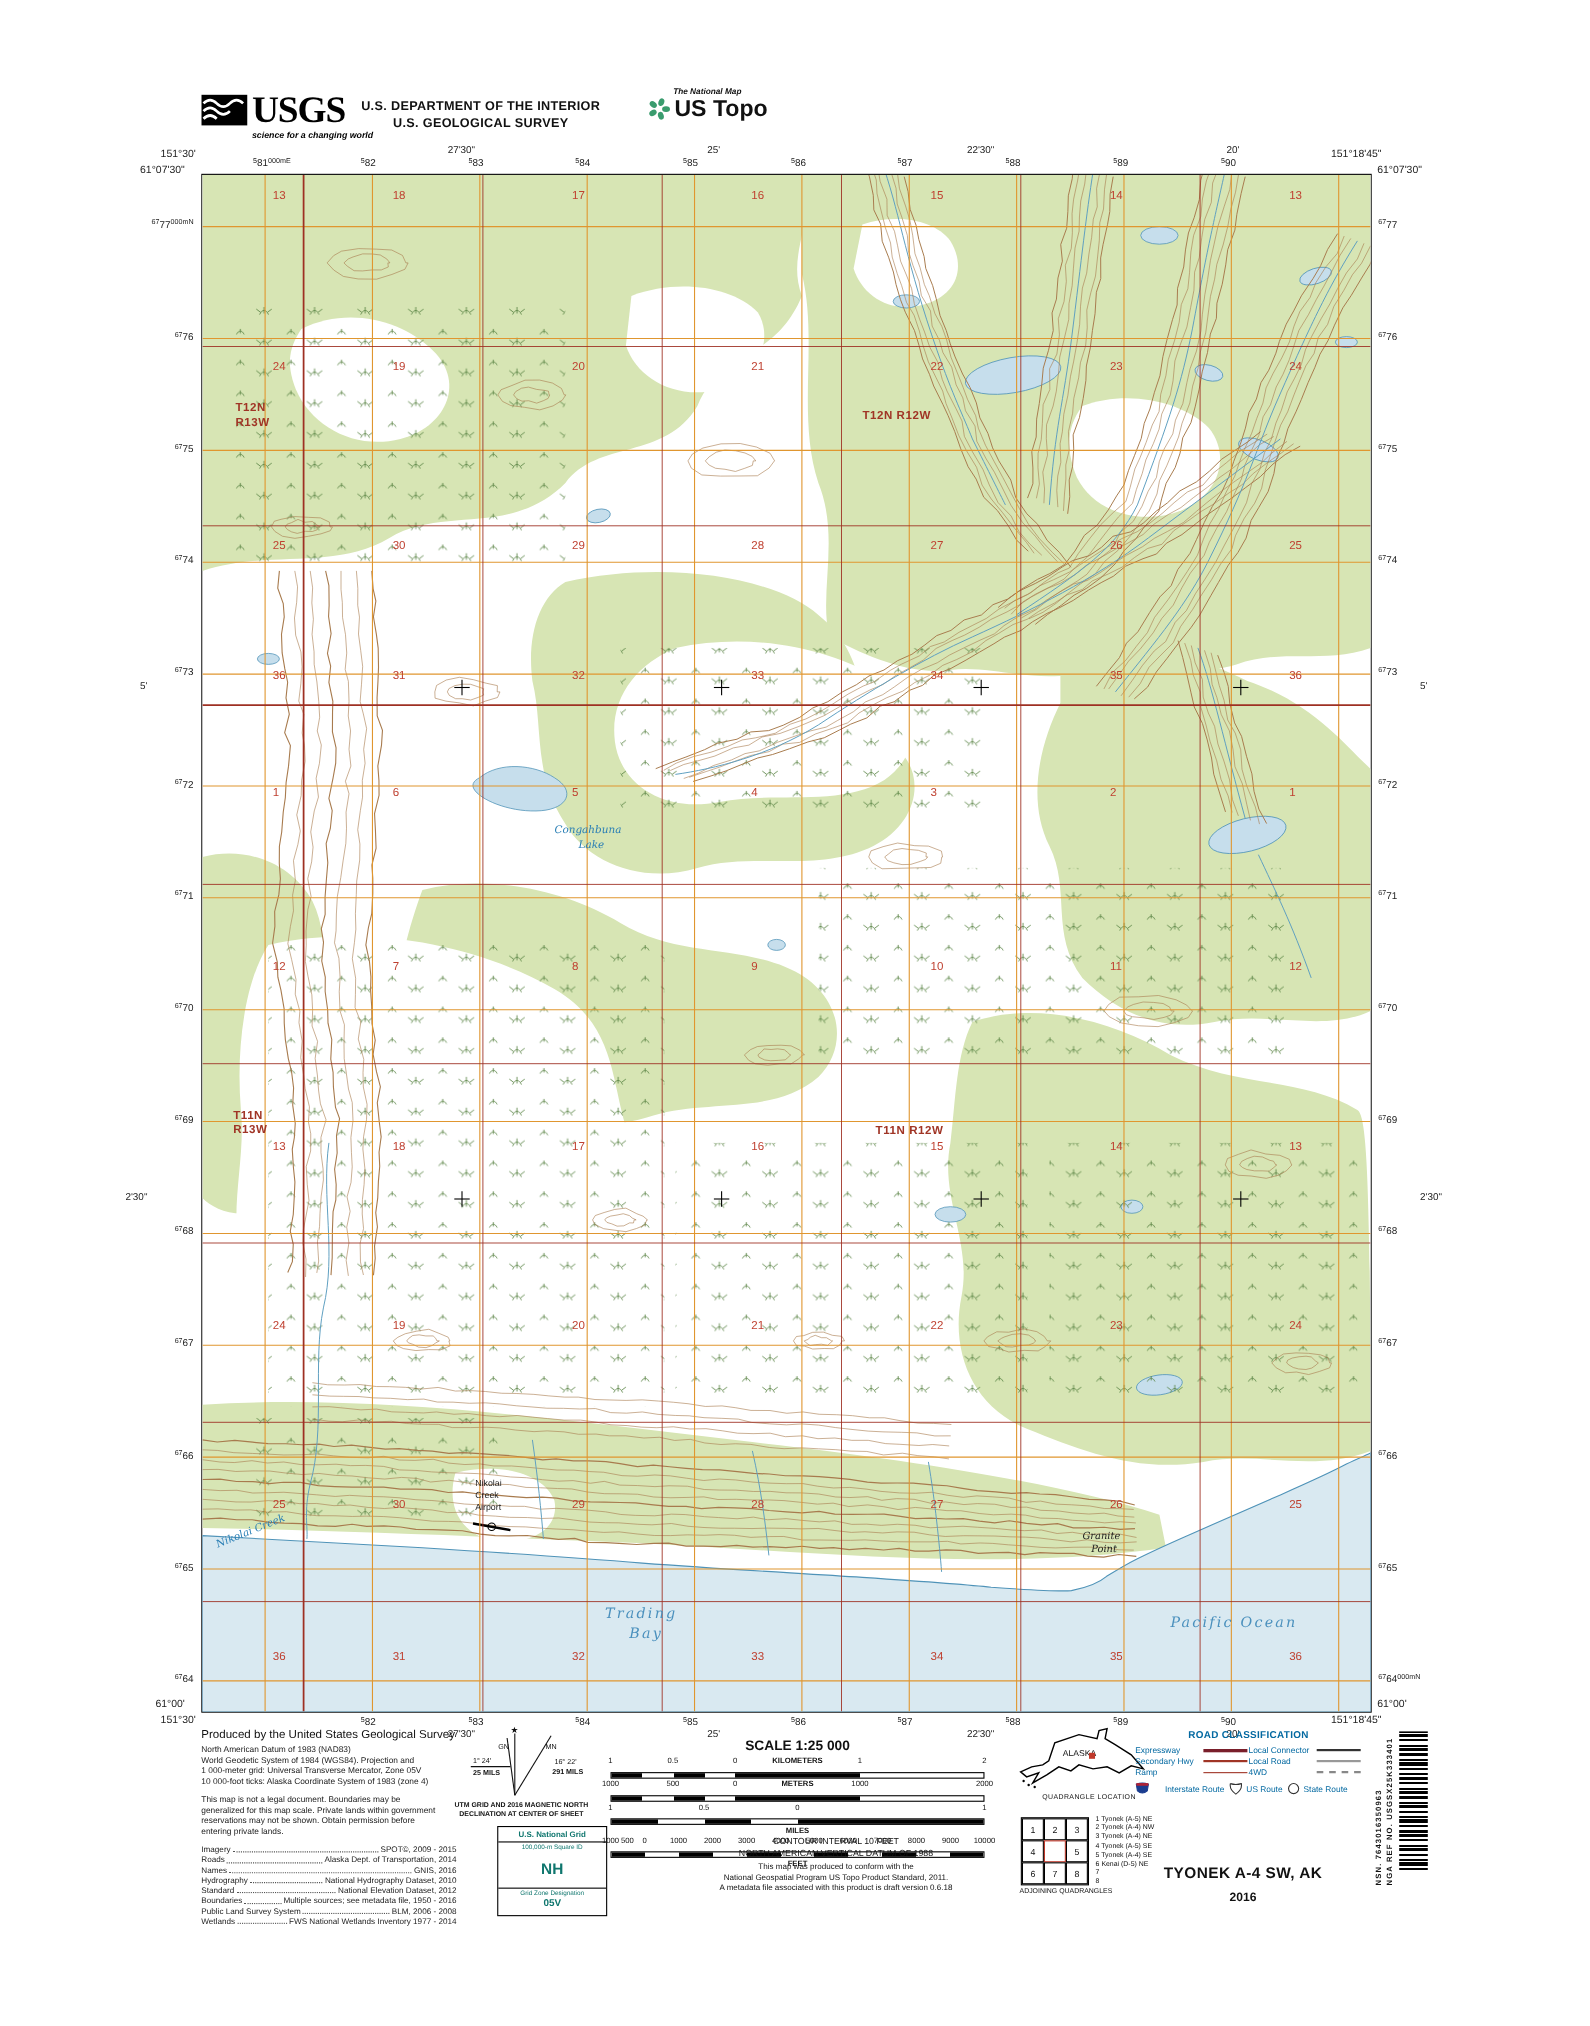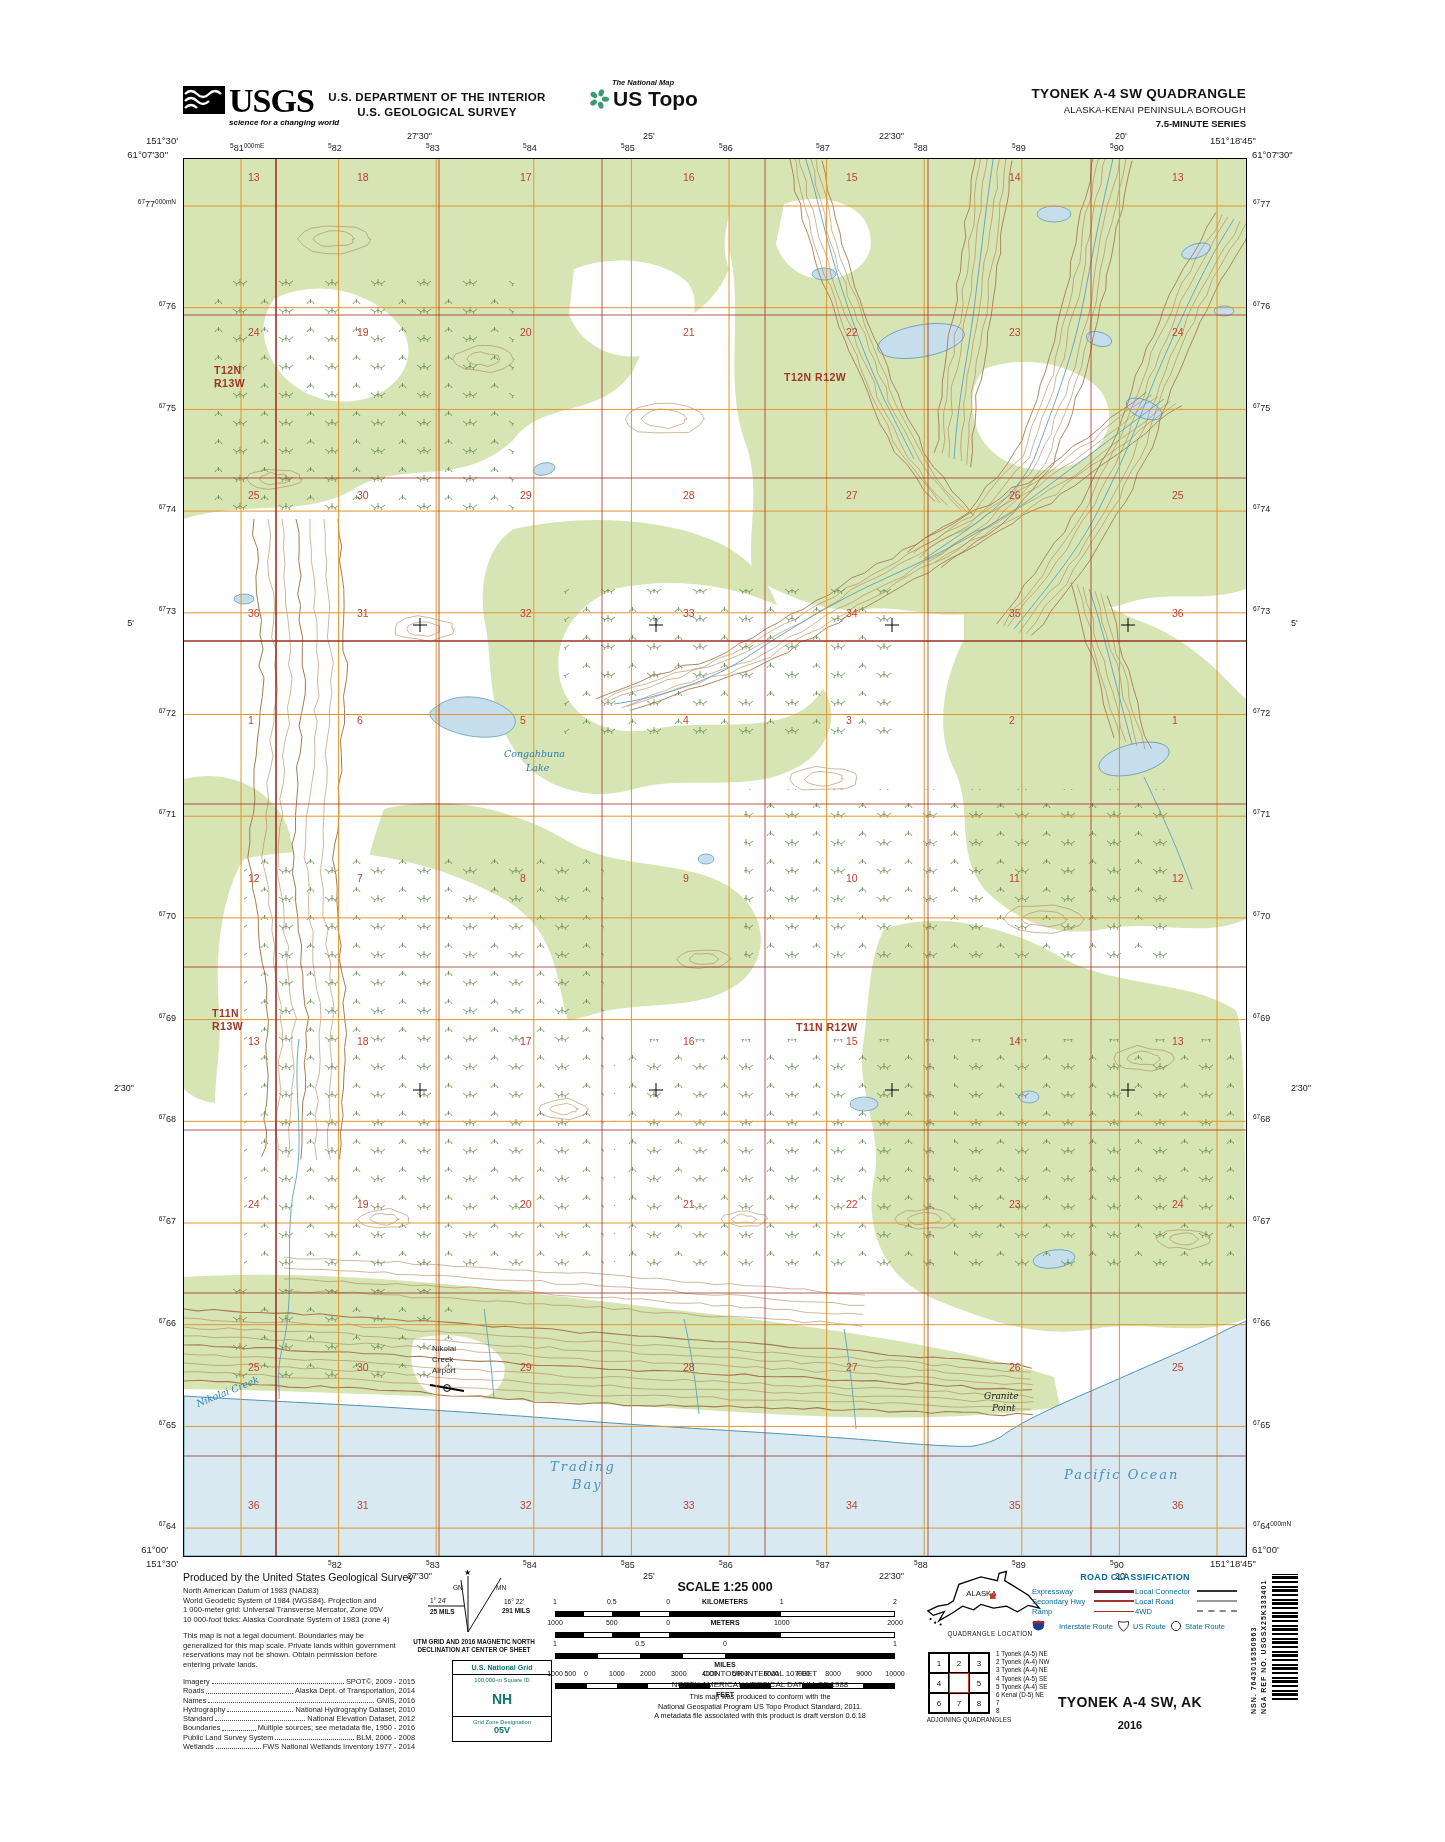--- a/index.html
+++ b/index.html
@@ -115,25 +115,20 @@
           <ellipse cx="11" cy="4.5" rx="2.6" ry="3.6" transform="rotate(92 11 11)"></ellipse>
           <ellipse cx="11" cy="4.5" rx="2.6" ry="3.6" transform="rotate(164 11 11)"></ellipse>
           <ellipse cx="11" cy="4.5" rx="2.6" ry="3.6" transform="rotate(236 11 11)"></ellipse>
           <ellipse cx="11" cy="4.5" rx="2.6" ry="3.6" transform="rotate(308 11 11)"></ellipse>
         </g>
       </svg>
       <span class="big">US Topo</span>
     </div>
   </div>
 
-  <div class="abs quadtitle">
-    <div class="t1">TYONEK A-4 SW QUADRANGLE</div>
-    <div class="t2">ALASKA-KENAI PENINSULA BOROUGH</div>
-    <div class="t3">7.5-MINUTE SERIES</div>
-  </div>
 
   <div class="abs map-wrap">
     <svg id="tsvg" width="1062" height="1397" viewBox="0 0 1062 1397">
       <defs>
         <pattern id="tuft" width="46" height="28" patternUnits="userSpaceOnUse">
           <g stroke="#55803f" stroke-width=".8" fill="none">
             <path d="M6,15 c2,-5 6,-5 8,0 M10,14 v-6 M7,13 l-4,-3 M13,13 l4,-3"></path>
             <path d="M31,5 c2,-4 5,-4 7,0 M34.5,4 v-5"></path>
           </g>
         </pattern>

